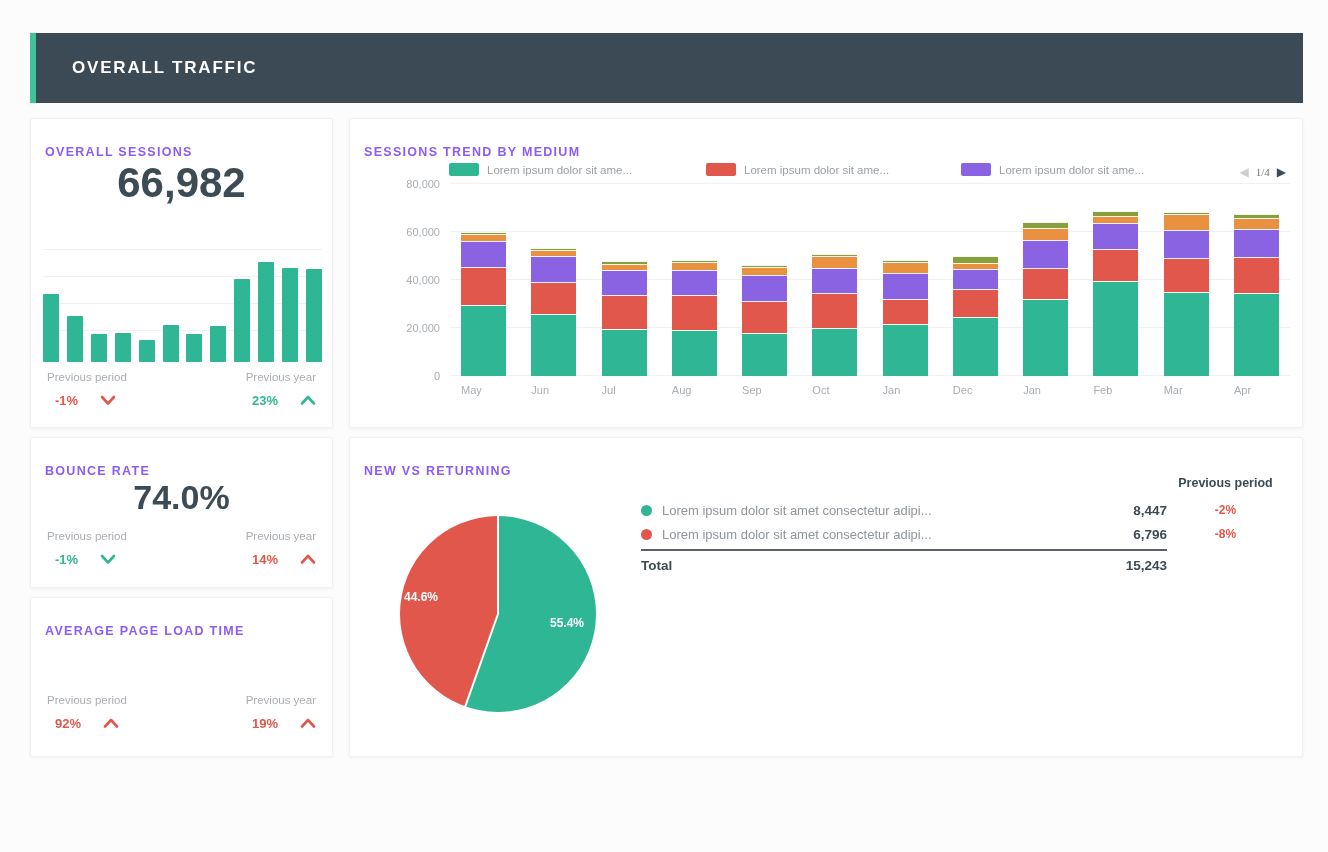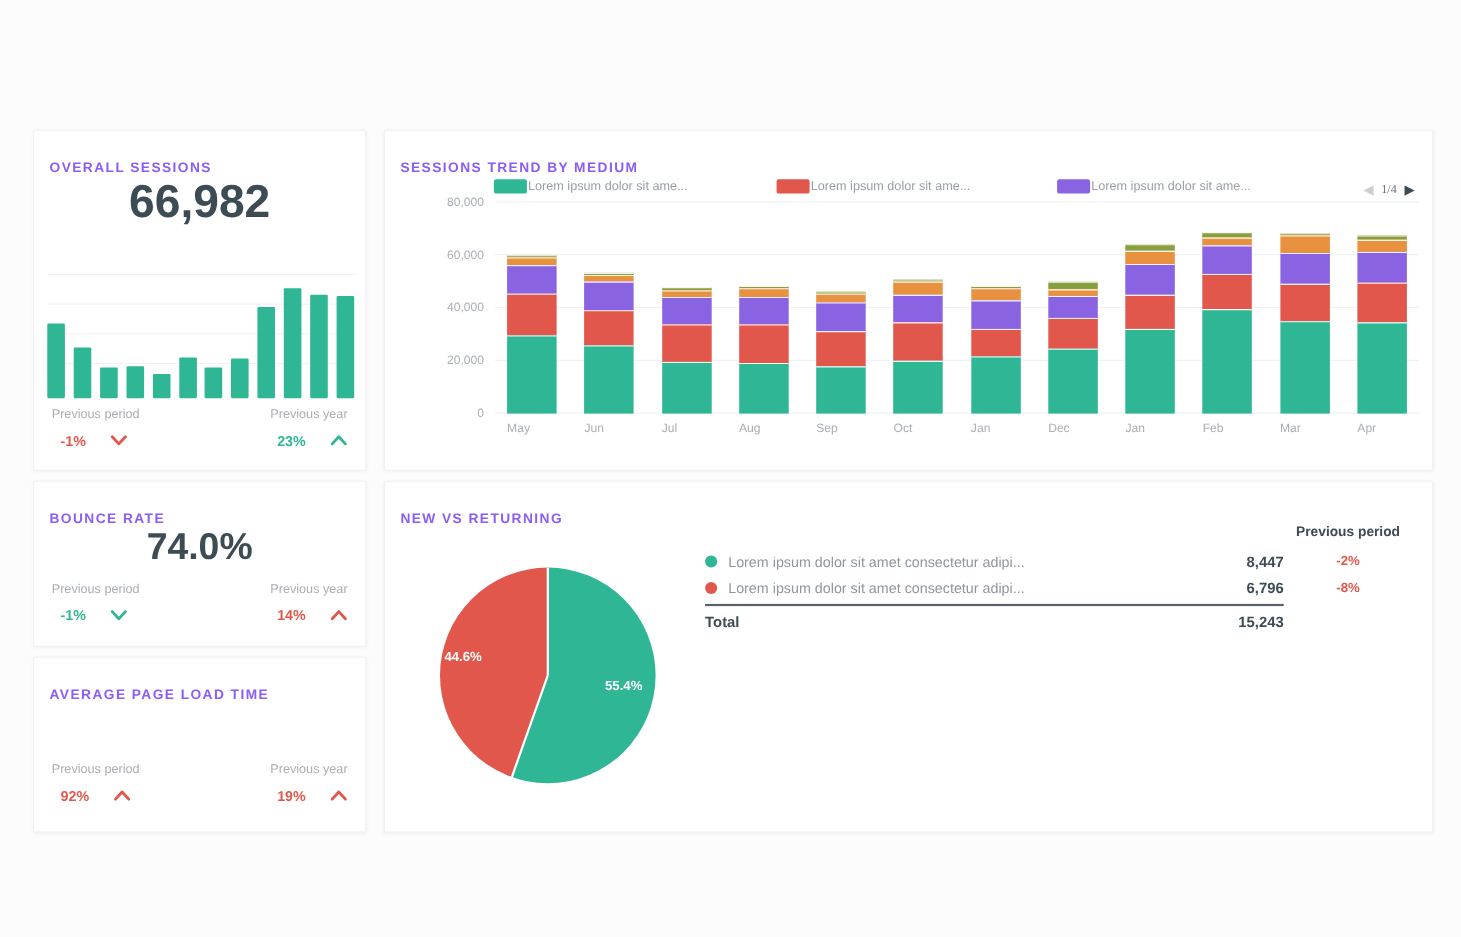--- a/index.html
+++ b/index.html
@@ -38,21 +38,21 @@
   .kpi.pad-l { padding-left: 8px; }
   .chev { display: inline-block; }
   
   #mini-chart {
     position: absolute; left: 12px; top: 130px; width: 279px; height: 113px;
     display: flex; align-items: flex-end; justify-content: space-between;
   }
   .mini-grid { position: absolute; left: 0; right: 0; height: 1px; background: #eef0f1; }
   .mini-bar { position: relative; z-index: 1; width: 16px; background: #2fb694; border-radius: 1px; }
   
-  .legend-item { position: absolute; top: 44px; display: flex; align-items: center; gap: 1px; font-size: 11.5px; color: #9aa0a6; }
+  .legend-item { position: absolute; top: 44px; display: flex; align-items: center; gap: 8px; font-size: 11.5px; color: #9aa0a6; }
   .legend-swatch { width: 30px; height: 13px; border-radius: 2px; }
   .pg { position: absolute; right: 16px; top: 46px; display: flex; align-items: center; gap: 7px; font-family: "DejaVu Sans", sans-serif; }
   .pg-prev { color: #ccd0d3; font-size: 12px; }
   .pg-next { color: #3d4b55; font-size: 12px; }
   .pg-label { font-size: 11px; color: #6b747b; font-family: Liberation Serif, serif; }
   #stack-plot { position: absolute; left: 100px; top: 65px; width: 840px; height: 192px; }
   .grid-h { position: absolute; left: 0; right: 0; height: 1px; background: #eef0f1; }
   .stack-cols { position: absolute; left: 0; top: 0; width: 100%; height: 100%; display: flex; justify-content: space-between; align-items: flex-end; padding: 0 11px; }
   .stack-col { width: 45px; display: flex; flex-direction: column; justify-content: flex-end; position: relative; z-index: 1; }
   .seg { width: 100%; border-top: 1px solid rgba(255,255,255,.9); }
@@ -76,20 +76,24 @@
   .nv-value { width: 90px; text-align: right; font-weight: bold; color: #3d4b55; font-size: 13.5px; }
   .nv-change { width: 117px; text-align: center; font-weight: bold; color: #e2574c; font-size: 12px; }
   .nv-divider { width: 526px; border-top: 2px solid #59626a; margin: 3px 0 2px; }
   .nv-total-label { flex: 1; font-weight: bold; color: #3d4b55; font-size: 13.5px; }
 </style>
 </head>
 <body>
 
 <div class="page">
 
+  <div class="header">
+    <div class="header-accent"></div>
+    <div class="header-title">OVERALL TRAFFIC</div>
+  </div>
 
   <div class="card" style="left:30px; top:118px; width:303px; height:310px;">
     <div class="card-title">OVERALL SESSIONS</div>
     <div class="big-num" style="top:40px; font-size:42px;">66,982</div>
     <div id="mini-chart">
       <div class="mini-grid" style="top:0;"></div>
       <div class="mini-grid" style="top:27px;"></div>
       <div class="mini-grid" style="top:54px;"></div>
       <div class="mini-grid" style="top:81px;"></div>
     <div class="mini-bar" style="height: 68px; background: rgb(47, 182, 148);"></div>

